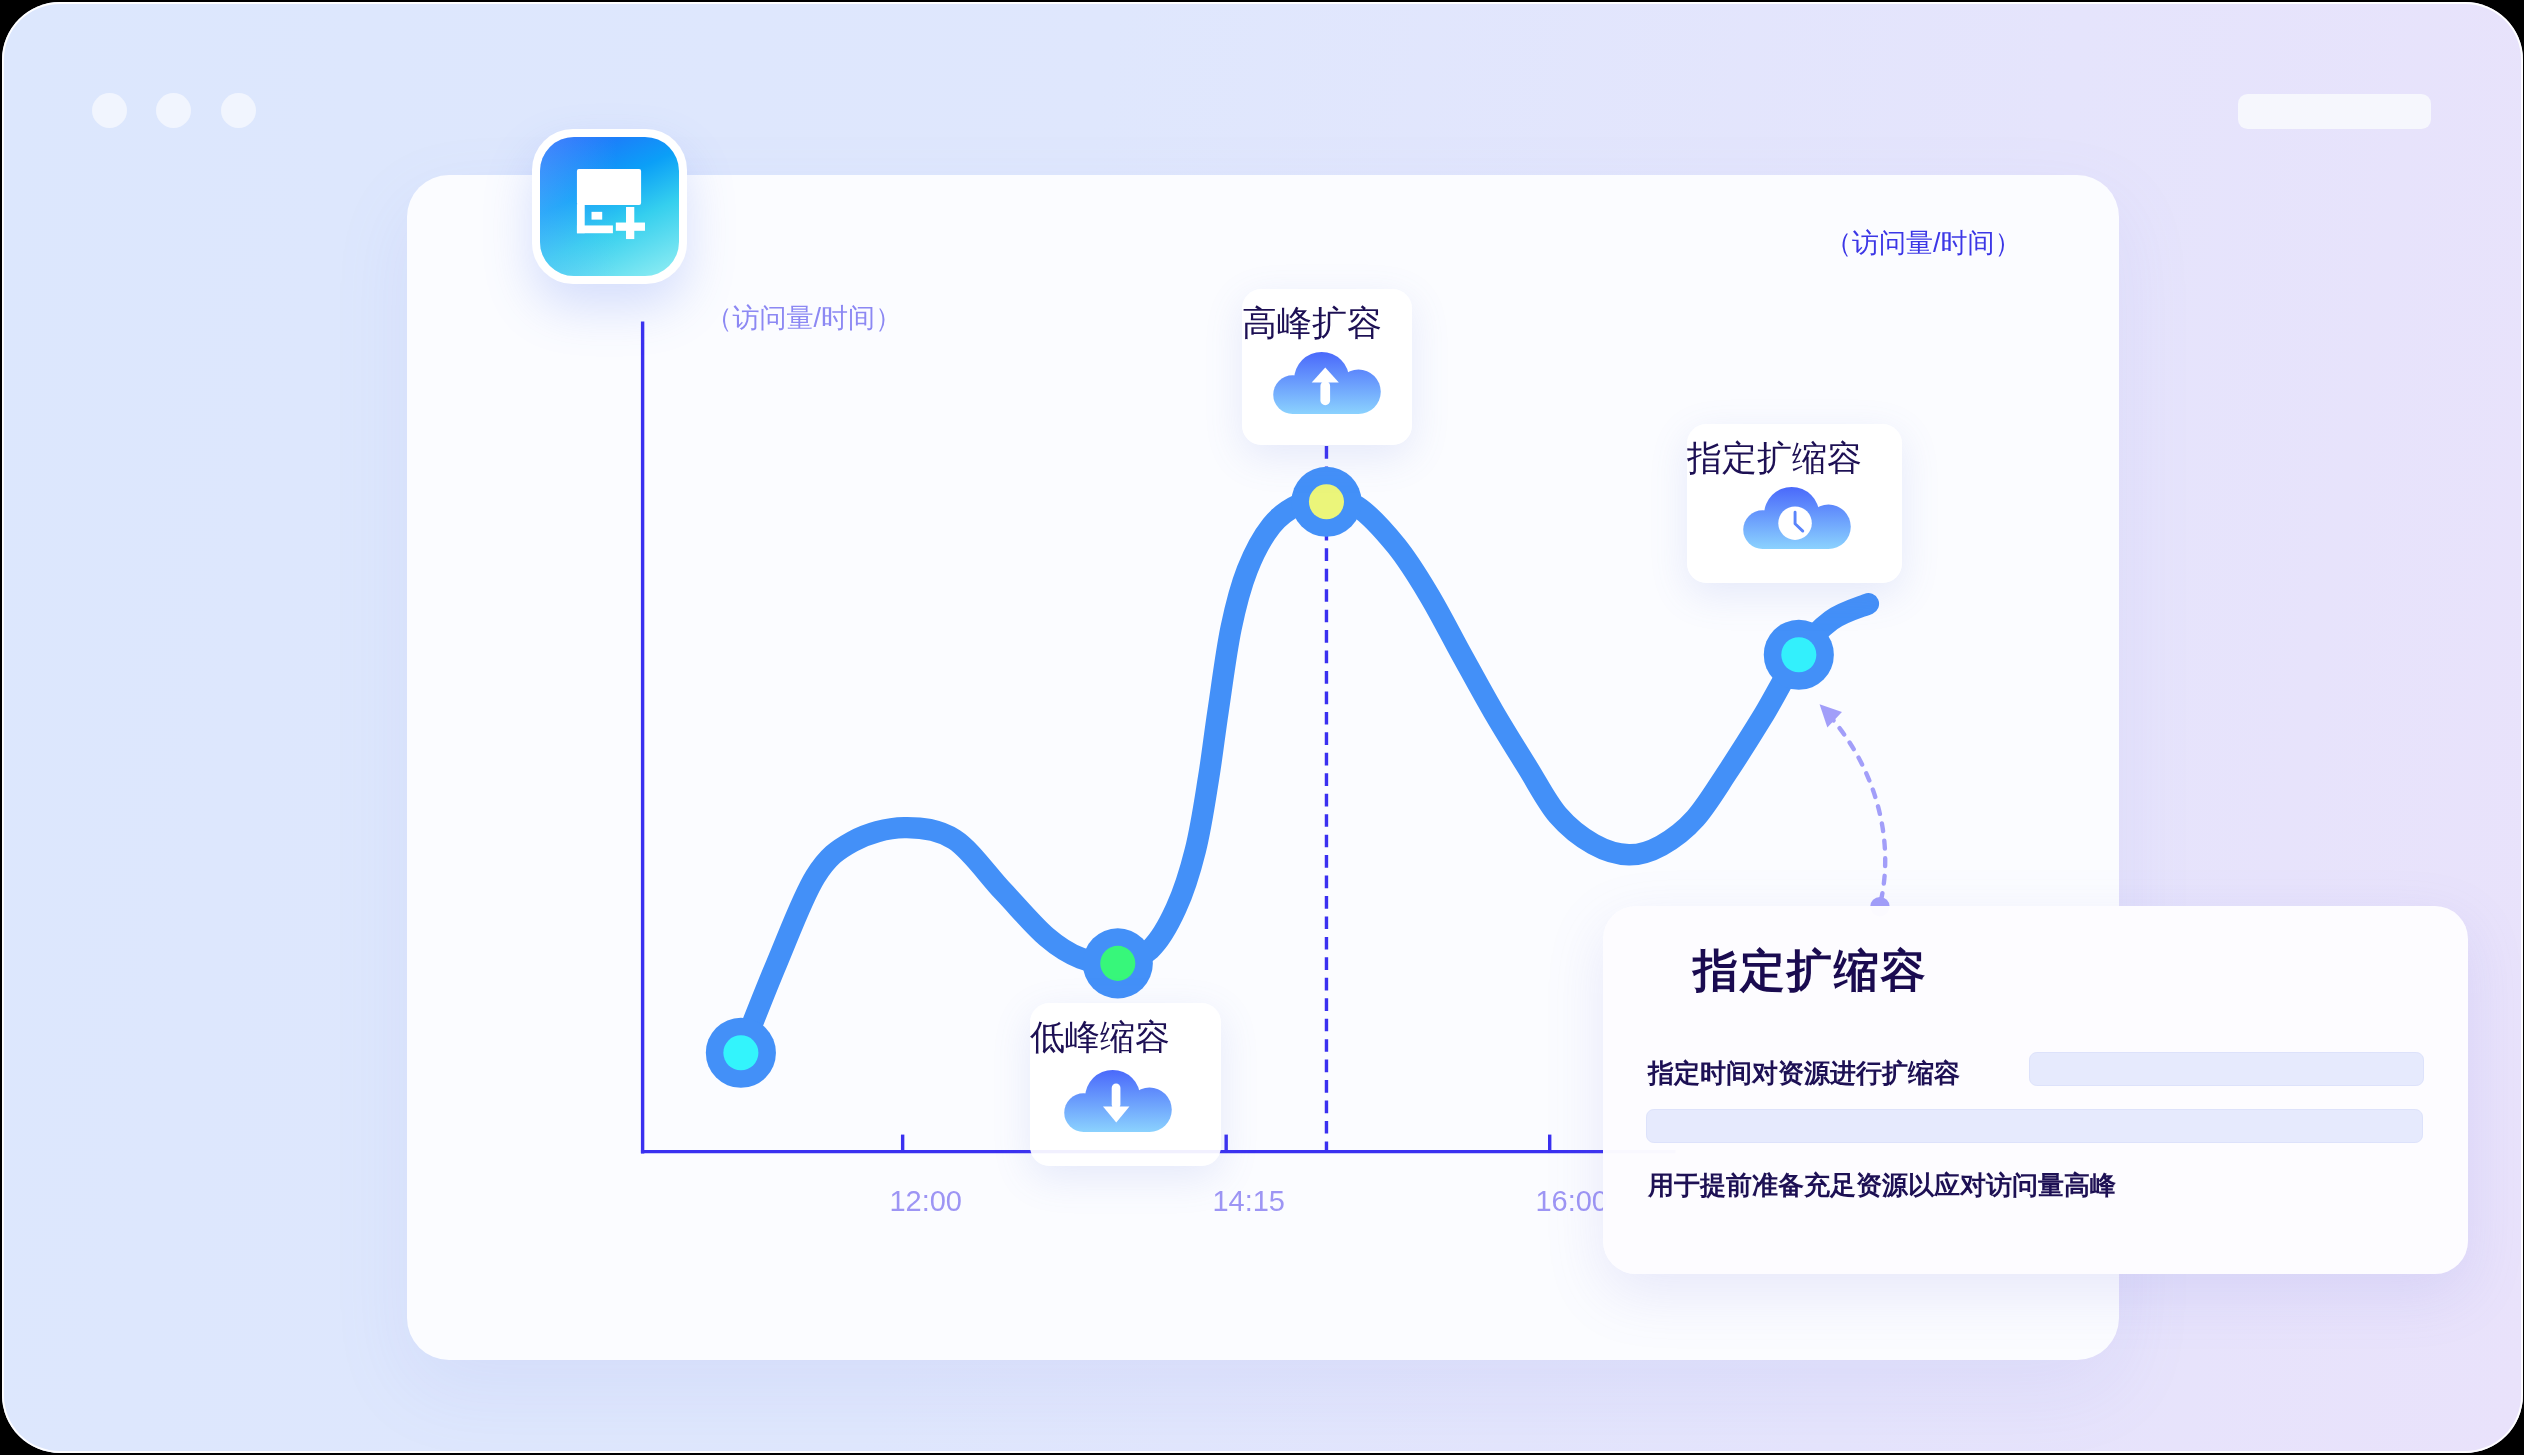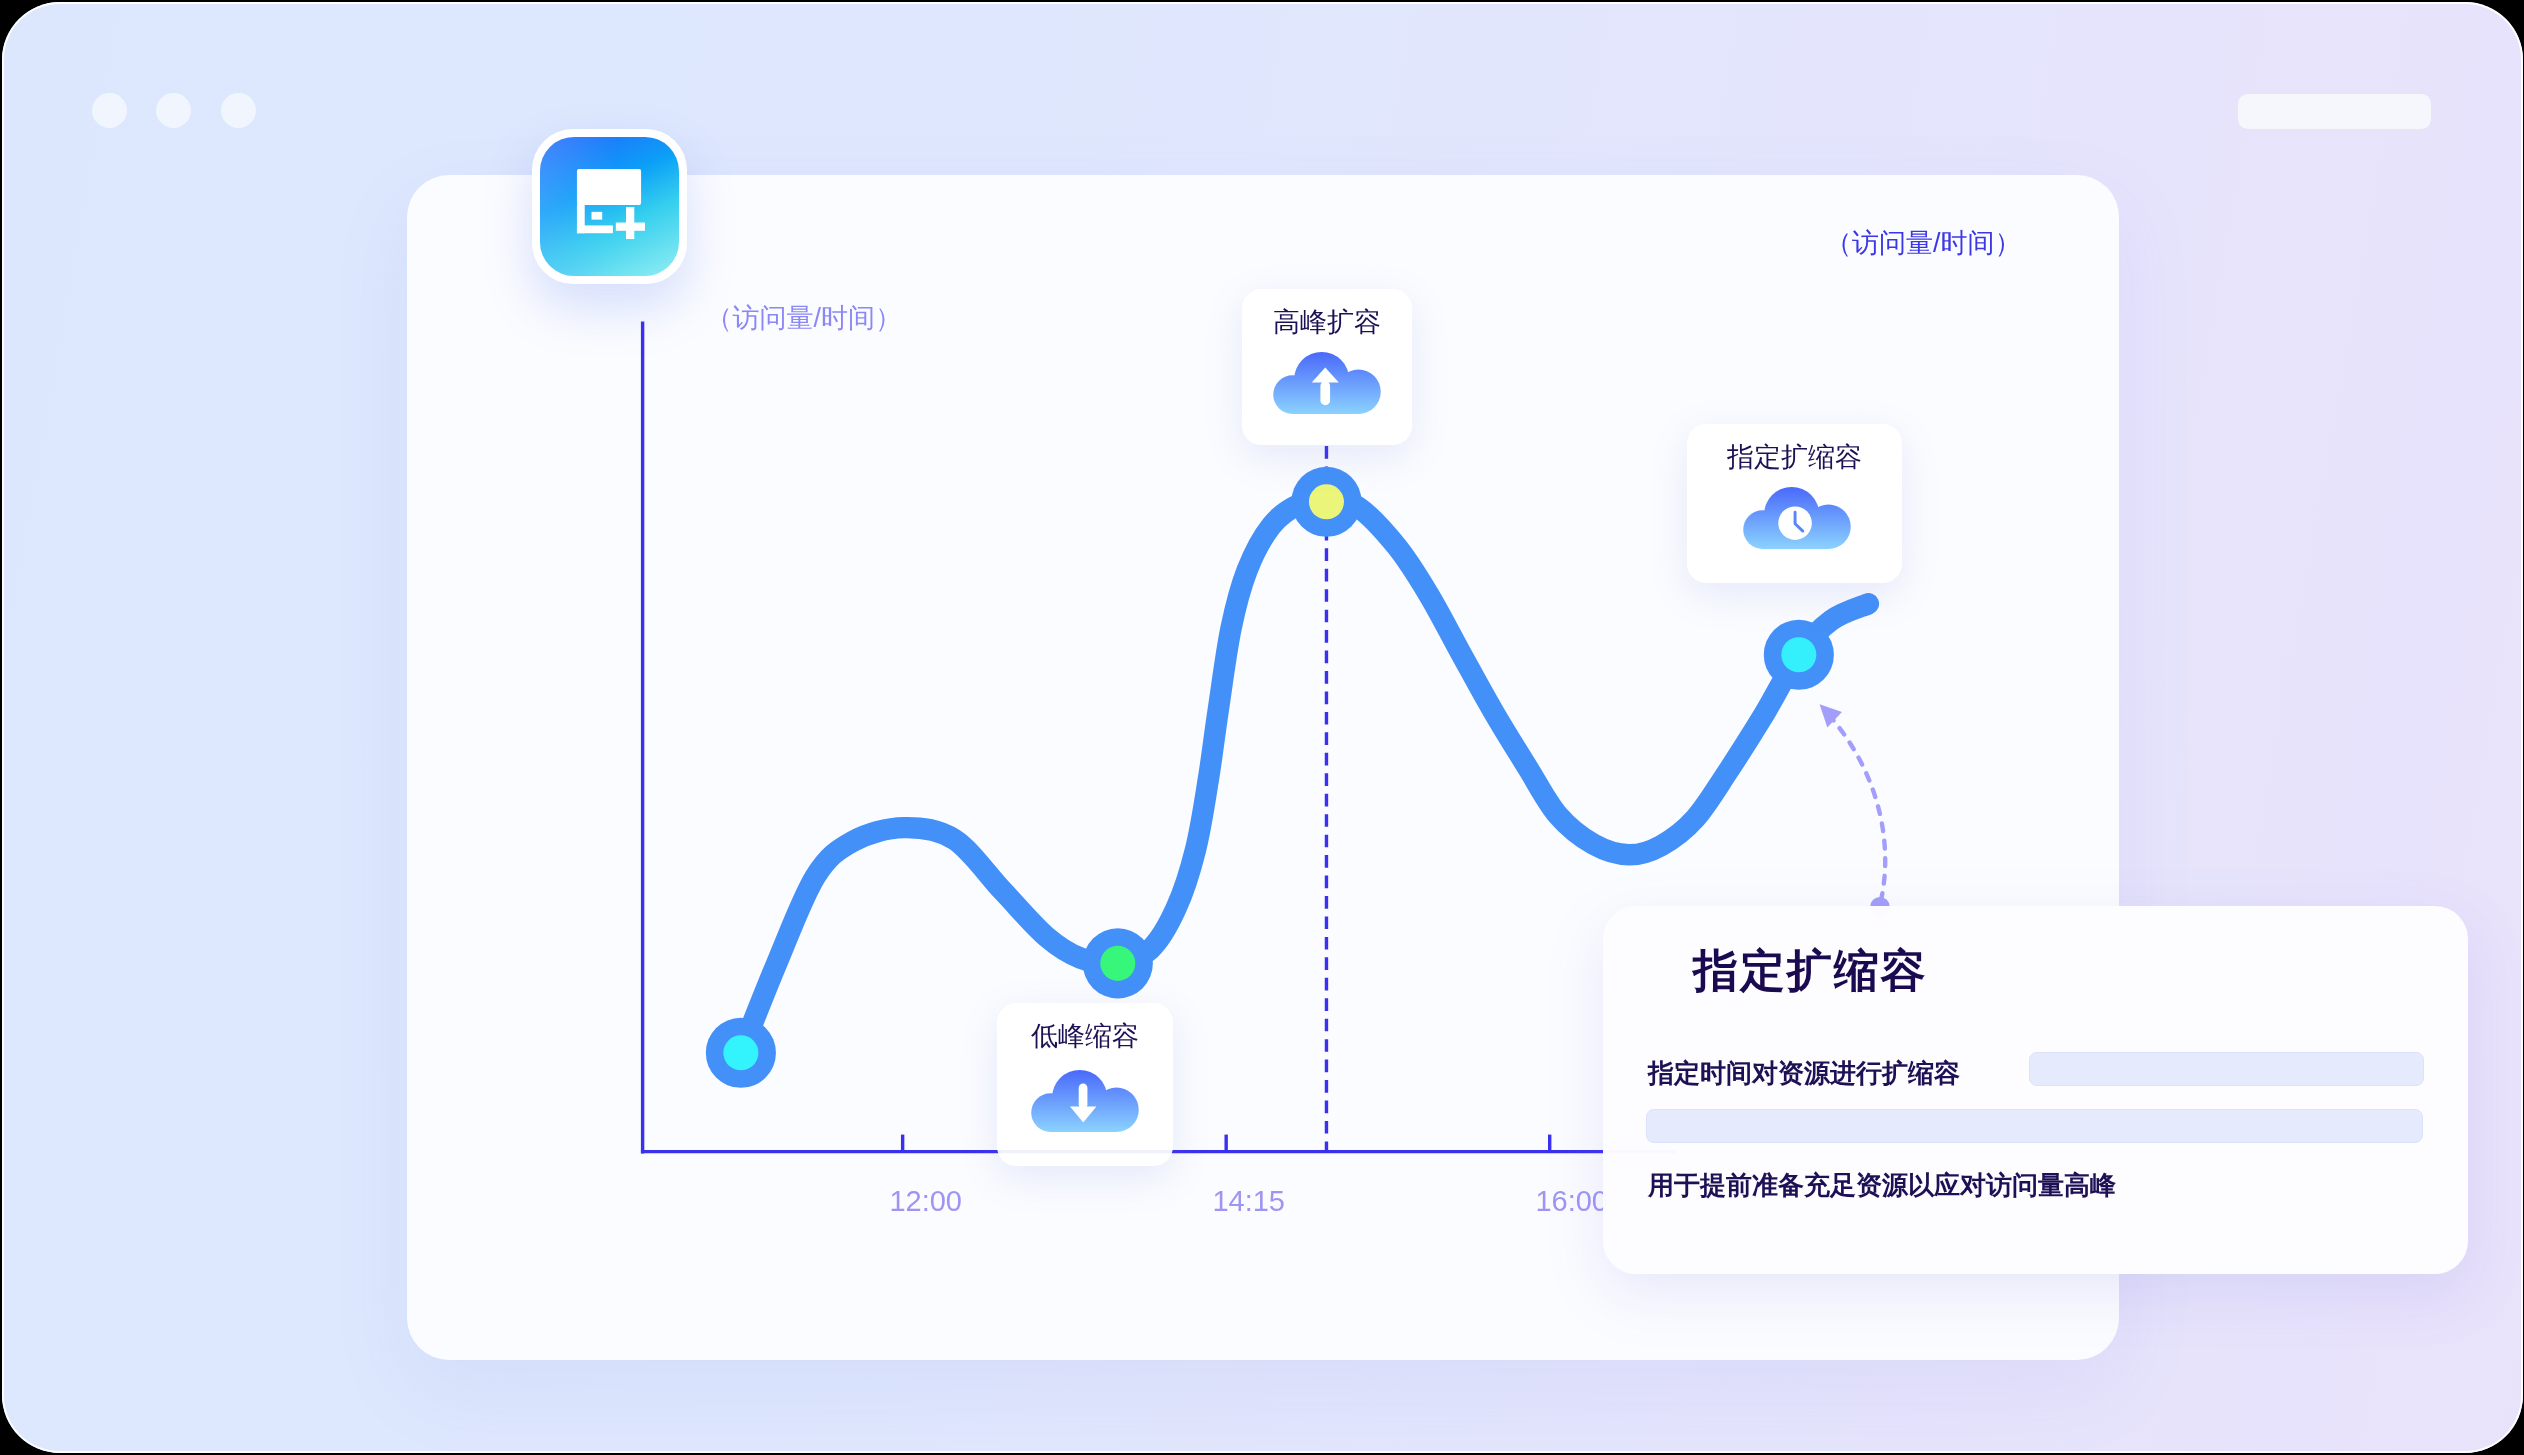--- a/index.html
+++ b/index.html
@@ -17,21 +17,21 @@
 .dot{position:absolute;top:93px;width:35px;height:35px;border-radius:50%;background:#f1f5fe;}
 .pill{position:absolute;left:2238px;top:94px;width:193px;height:35px;border-radius:9.7px;background:#f6f7fd;}
 .chart-card{position:absolute;left:407px;top:175px;width:1712px;height:1185px;border-radius:42px;
   background:#fbfcff;box-shadow:0 29px 78px rgba(130,140,230,0.10);}
 .ylabel{position:absolute;font-size:27px;line-height:33px;white-space:nowrap;}
 .ylabel-left{left:623px;top:302px;width:279px;text-align:right;color:var(--ylabel_soft);}
 .ylabel-right{left:1825px;top:227px;color:var(--ylabel_strong);}
 .chart-svg{position:absolute;left:0;top:0;}
 .tick-label{position:absolute;top:1185px;width:117px;text-align:right;font-size:29px;line-height:33px;color:var(--tick_label);}
 .anno{position:absolute;background:rgba(255,255,255,0.93);border-radius:19.5px;box-shadow:0 11.7px 39px rgba(100,120,220,0.14);}
-.anno-title{position:absolute;left:0;right:0;top:16.6px;text-align:center;font-size:27px;line-height:33px;color:var(--text_dark);white-space:nowrap;}
+.anno-title{position:absolute;left:0;right:0;top:16.6px;font-size:35px;line-height:33px;color:var(--text_dark);white-space:nowrap;}
 .anno-cloud{position:absolute;width:108px;height:62px;}
 .left-card{position:absolute;left:84px;top:220px;width:694px;height:652px;border-radius:27px;
   background:rgba(250,251,255,0.98);box-shadow:0 19.5px 58px rgba(110,130,220,0.13);}
 .left-title{position:absolute;left:40px;top:34px;font-size:41px;line-height:49px;font-weight:bold;color:var(--title_dark);}
 .checkbox{position:absolute;left:35px;width:31px;height:31px;border-radius:6.8px;box-sizing:border-box;
   border:1.9px solid #e2eafd;background:#fbfcff;}
 .checkbox svg{display:none;position:absolute;left:-1.9px;top:-1.9px;}
 .checkbox.checked{background:var(--checkbox);border-color:var(--checkbox);}
 .checkbox.checked svg{display:block;}
 .item-label{position:absolute;left:80px;font-size:27px;line-height:31px;color:var(--text_dark);}
@@ -140,21 +140,21 @@
           <circle cx="50" cy="28.5" r="28.5"></circle>
           <circle cx="20" cy="44" r="20"></circle>
           <circle cx="88" cy="41" r="23"></circle>
           <rect x="20" y="30" width="68" height="34"></rect>
         </g>
       <circle cx="53.5" cy="37.3" r="17.3" fill="#fff"></circle>
       <polyline points="53.5,26 53.5,38 61.5,45.5" fill="none" stroke="#5a84fb" stroke-width="3" stroke-linecap="round" stroke-linejoin="round"></polyline>
     </svg>
   </div>
 
-  <div class="anno" style="left:997px;top:1003px;width:176px;height:163px">
+  <div class="anno" style="left:1030px;top:1003px;width:191px;height:163px">
     <div class="anno-title">低峰缩容</div>
     <svg class="anno-cloud" style="left:34px;top:67px" viewBox="0 0 111 64">
       <defs>
           <linearGradient id="cg3" x1="0" y1="0" x2="0" y2="64" gradientUnits="userSpaceOnUse">
         <stop offset="0" style="stop-color:var(--cloud_top)"></stop>
             <stop offset="1" style="stop-color:var(--cloud_bottom)"></stop>
           </linearGradient>
         </defs>
       <g fill="url(#cg3)">
           <circle cx="50" cy="28.5" r="28.5"></circle>

